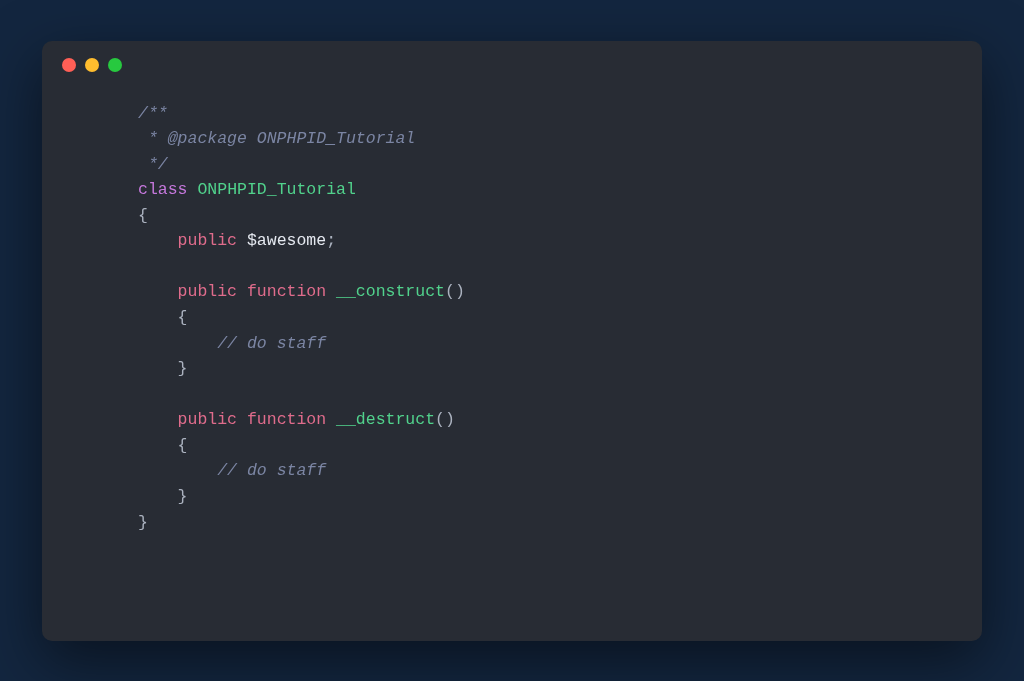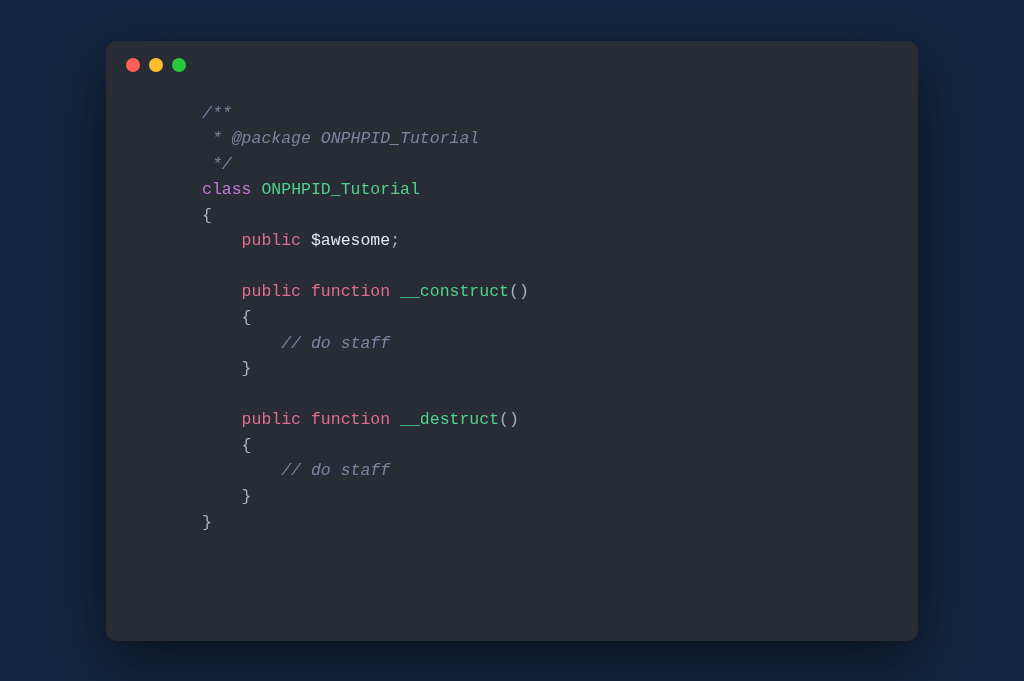--- a/index.html
+++ b/index.html
@@ -6,21 +6,21 @@
     body {
       background: #13263f;
       width: 1024px;
       height: 681px;
       display: flex;
       align-items: center;
       justify-content: center;
       font-family: 'Menlo', 'Consolas', 'Courier New', monospace;
     }
     .window {
-      width: 812px;
+      width: 940px;
       height: 600px;
       background: #282c34;
       border-radius: 10px;
       box-shadow: 0 20px 60px rgba(0,0,0,0.5);
       overflow: hidden;
     }
     .titlebar {
       height: 48px;
       display: flex;
       align-items: center;

